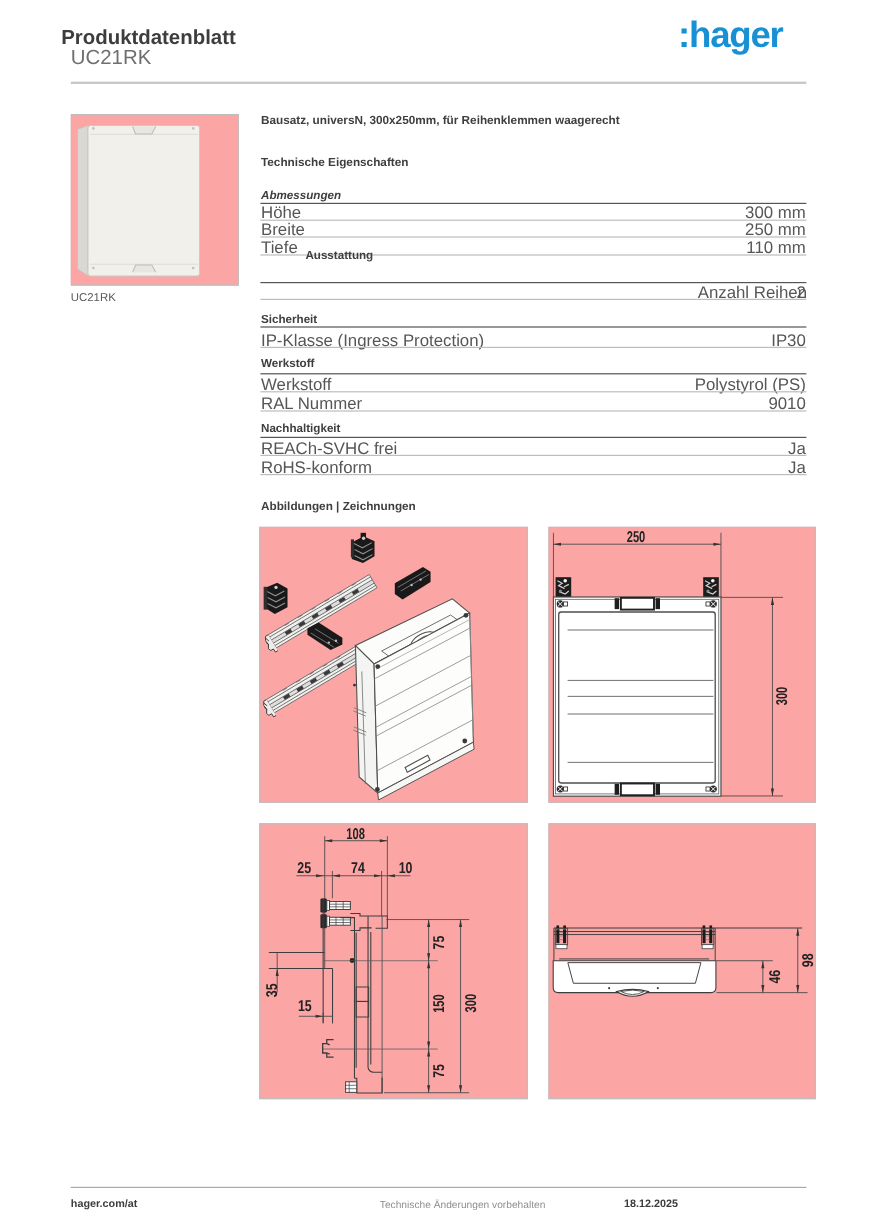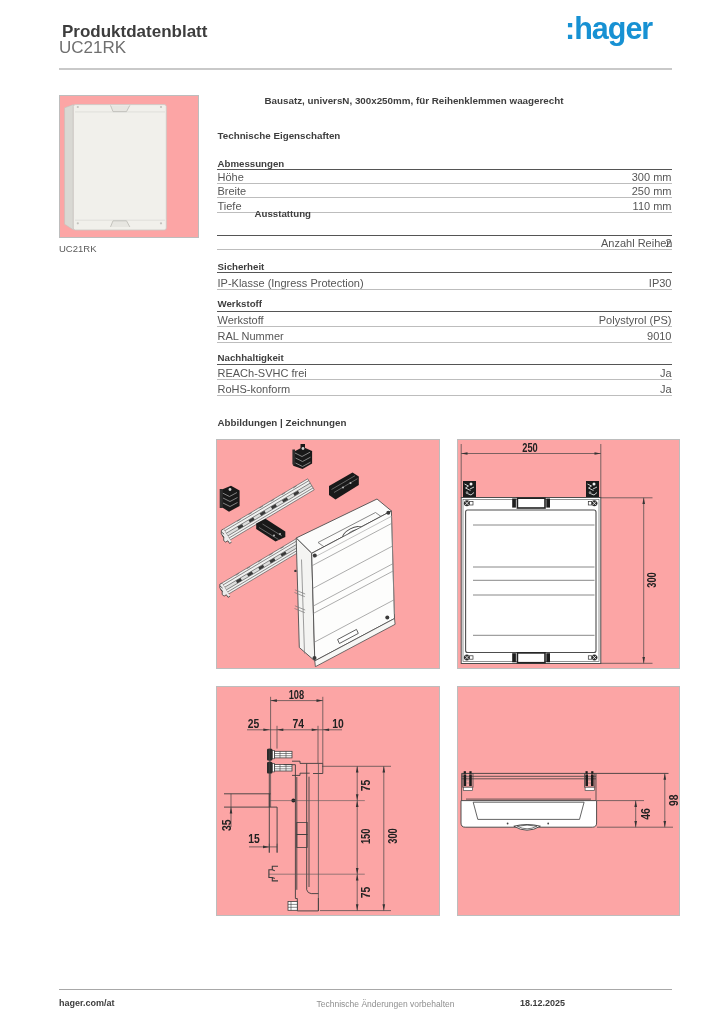--- a/index.html
+++ b/index.html
@@ -1,31 +1,31 @@
 <!DOCTYPE html>
 <html><head>
 <meta charset="utf-8">
 <style>
   html,body{margin:0;padding:0;}
   body{width:724px;height:1024px;background:#ffffff;font-family:"Liberation Sans",sans-serif;position:relative;overflow:hidden;-webkit-font-smoothing:antialiased;transform:translateZ(0);}
   .abs{position:absolute;}
-  .row{position:absolute;left:217.5px;width:455px;font-size:11px;line-height:11px;color:#565656;}
+  .row{position:absolute;left:217.5px;width:455px;font-size:14px;line-height:11px;color:#565656;}
   .row .val{position:absolute;right:1px;top:0;}
   .sect{position:absolute;left:217.5px;width:455px;font-size:9.7px;line-height:11px;font-weight:bold;color:#3e3e3e;}
   .dline{position:absolute;left:217px;width:455px;height:1px;background:#555555;}
   .lline{position:absolute;left:217px;width:455px;height:1px;background:#bdbdbd;}
   .big{position:absolute;left:217.5px;width:455px;font-size:9.8px;line-height:12px;font-weight:bold;color:#3e3e3e;}
   .dbox{position:absolute;border:1px solid #bdbdbd;background:#fca5a5;}
   svg{display:block;}
   svg text{font-family:"Liberation Sans",sans-serif;}
 </style>
 </head>
 <body>
 
-<div class="abs" style="left:62px;top:22.5px;font-size:17px;line-height:18px;font-weight:bold;color:#3d3d3d;">Produktdatenblatt</div>
+<div class="abs" style="left:51px;top:22.5px;font-size:17px;line-height:18px;font-weight:bold;color:#3d3d3d;">Produktdatenblatt</div>
 
 <div class="abs" style="left:59px;top:39.3px;font-size:17px;line-height:18px;color:#6f6f6f;">UC21RK</div>
 
 <svg class="abs" style="left:566px;top:0px;" width="110" height="50" viewBox="0 0 110 50">
   <text x="-1" y="39" font-size="30.5" font-weight="bold" fill="#1791d3" letter-spacing="-1">:hager</text>
 </svg>
 
 <div class="abs" style="left:59px;top:68px;width:613px;height:2px;background:#c9c9c9;"></div>
 
 <div class="dbox" style="left:59px;top:95px;width:138px;height:141px;">
@@ -45,25 +45,25 @@
 
   <circle cx="17.8" cy="11" r="1.1" fill="#c2c1bc"></circle>
   <circle cx="101" cy="11" r="1.1" fill="#c2c1bc"></circle>
   <circle cx="17.8" cy="127.3" r="1.1" fill="#c2c1bc"></circle>
   <circle cx="101" cy="127.3" r="1.1" fill="#c2c1bc"></circle>
 </svg>
 </div>
 
 <div class="abs" style="left:59px;top:242.5px;font-size:9.5px;color:#5a5a5a;">UC21RK</div>
 
-<div class="big" style="top:95.1px;margin-left:47px;">Bausatz, universN, 300x250mm, für Reihenklemmen waagerecht</div>
+<div class="big" style="top:95.1px;">Bausatz, universN, 300x250mm, für Reihenklemmen waagerecht</div>
 
 <div class="big" style="top:129.6px;">Technische Eigenschaften</div>
 
-<div class="sect" style="top:157.5px;">Abmessungen</div>
+<div class="sect" style="top:157.5px;font-style:italic;">Abmessungen</div>
 
 <div class="dline" style="top:168.5px;"></div>
 
 <div class="row" style="top:172px;">Höhe<span class="val">300 mm</span></div>
 
 <div class="lline" style="top:183px;"></div>
 
 <div class="row" style="top:186.3px;">Breite<span class="val">250 mm</span></div>
 
 <div class="lline" style="top:197.3px;"></div>

